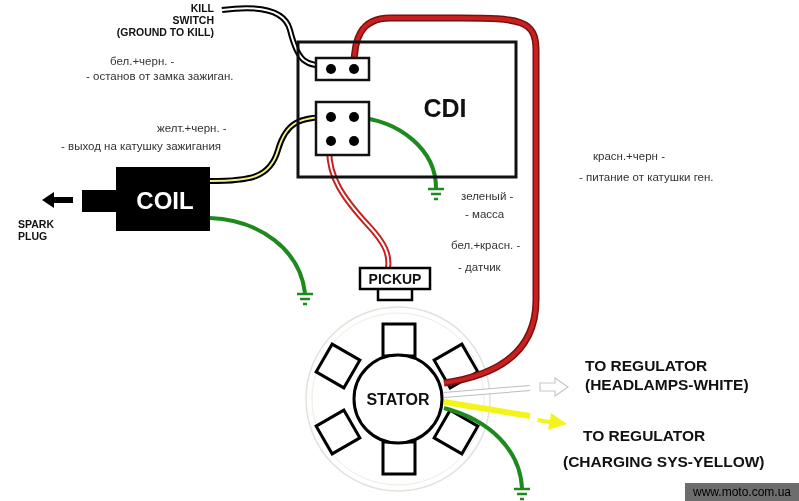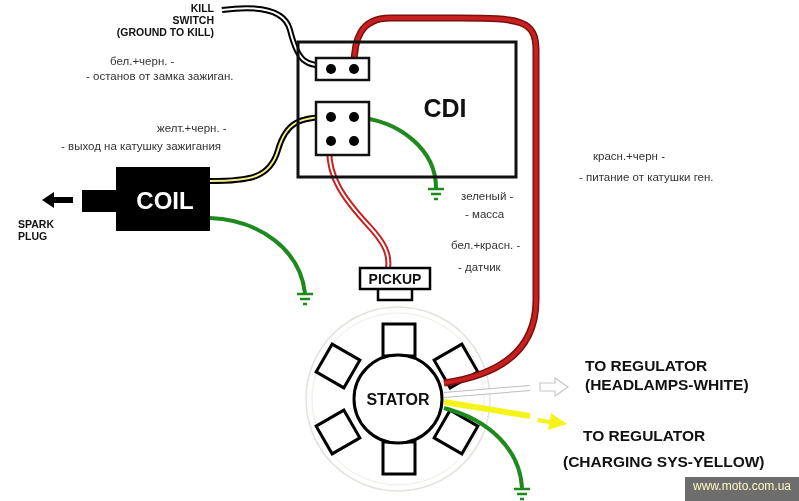--- a/index.html
+++ b/index.html
@@ -1,22 +1,22 @@
 <!DOCTYPE html>
 <html><head>
 <meta charset="utf-8">
 <style>
   html, body { margin: 0; padding: 0; background: #ffffff; }
   body { width: 799px; height: 501px; position: relative; overflow: hidden; font-family: "Liberation Sans", sans-serif; }
   svg#diagram { position: absolute; left: 0; top: 0; }
   .lbl-bold { font-family: "Liberation Sans", sans-serif; font-weight: bold; fill: #111; }
   .lbl-ru { font-family: "Liberation Sans", sans-serif; fill: #333; font-size: 11.5px; }
   .watermark {
-    position: absolute; right: 0; bottom: 0; width: 114px; height: 24px;
-    background: #6d6d6d; color: #fef9c3; font-size: 12px; line-height: 18px;
+    position: absolute; right: 0; bottom: 0; width: 114px; height: 18px;
+    background: #6d6d6d; color: #000000; font-size: 12px; line-height: 18px;
     text-align: center; font-family: "Liberation Sans", sans-serif;
   }
 </style>
 </head>
 <body>
 
 <svg id="diagram" width="799" height="501" viewBox="0 0 799 501" xmlns="http://www.w3.org/2000/svg">
 
   <g>
     <circle cx="398" cy="399" r="92" fill="none" stroke="#e2e2dc" stroke-width="1.5"></circle>

